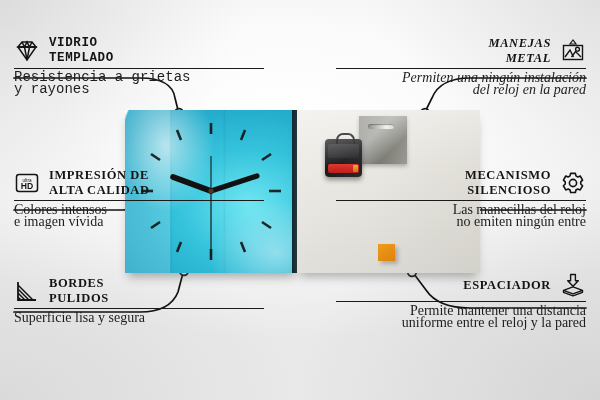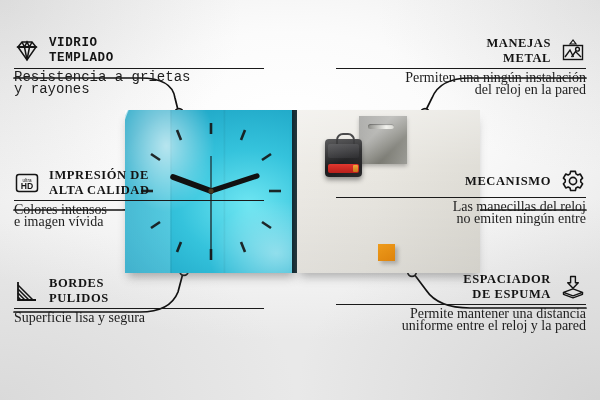--- a/index.html
+++ b/index.html
@@ -97,21 +97,21 @@
   .feat.left .titles{text-align:left;}
   .feat.right .titles{text-align:right;}
   .feat .ico{width:26px;height:26px;flex:0 0 26px;}
   .feat .rule{height:0;border-top:1.4px solid #1a1a1a;margin-top:3px;}
   .feat .sub{font-size:14px;line-height:11.6px;color:#1d1d1d;margin-top:3px;}
   .feat.right .sub{text-align:right;}
 
   #f1{left:14px;top:36px;font-family:Liberation Mono, monospace;}
   #f2{left:14px;top:168px;}
   #f3{left:14px;top:276px;}
-  #f4{left:336px;top:36px;}
+  #f4{left:336px;top:36px;font-style:italic;}
   #f5{left:336px;top:168px;font-family:Liberation Serif, serif;}
   #f6{left:336px;top:272px;}
 </style>
 </head>
 <body>
 
 <div id="stage">
 
   <div class="vig tl"></div>
   <div class="vig tr"></div>
@@ -266,40 +266,40 @@
     <div class="sub">
       <span>Permiten una ningún instalación</span><br>
       <span>del reloj en la pared</span>
     </div>
   </div>
 
   <div class="feat right" id="f5">
     <div class="head">
       <span class="titles">
         <span>MECANISMO</span><br>
+        <span>SILENCIOSO</span>
       </span>
       <span class="ico">
         <svg viewBox="0 0 26 26" stroke="#141414" stroke-width="1.6" fill="none" stroke-linejoin="round">
           <path d="M10.6 3.4 h4.8 l.55 2.5 1.85 1.05 2.4-.95 2.4 4.15-1.85 1.75v2.1 l1.85 1.75-2.4 4.15-2.4-.95-1.85 1.05-.55 2.5h-4.8l-.55-2.5-1.85-1.05-2.4.95-2.4-4.15 1.85-1.75v-2.1L3.4 10.15l2.4-4.15 2.4.95 1.85-1.05z"></path>
           <circle cx="13" cy="13" r="3.6"></circle>
         </svg>
       </span>
     </div>
     <div class="rule"></div>
     <div class="sub">
       <span>Las manecillas del reloj</span><br>
       <span>no emiten ningún entre</span>
     </div>
   </div>
 
   <div class="feat right" id="f6">
     <div class="head">
       <span class="titles">
         <span>ESPACIADOR</span><br>
-        <span>DE ESPUMA</span>
       </span>
       <span class="ico">
         <svg viewBox="0 0 26 26" stroke="#141414" stroke-width="1.4" fill="none" stroke-linejoin="round">
           <path d="M10.6 2.5 h4.8 v6.2 h2.9 L13 14.3 L7.7 8.7 h2.9 z"></path>
           <path d="M13 14.8 L22.5 18.3 L13 21.8 L3.5 18.3 Z"></path>
           <path d="M3.5 18.3 v2 L13 23.8 l9.5-3.5 v-2"></path>
         </svg>
       </span>
     </div>
     <div class="rule"></div>

